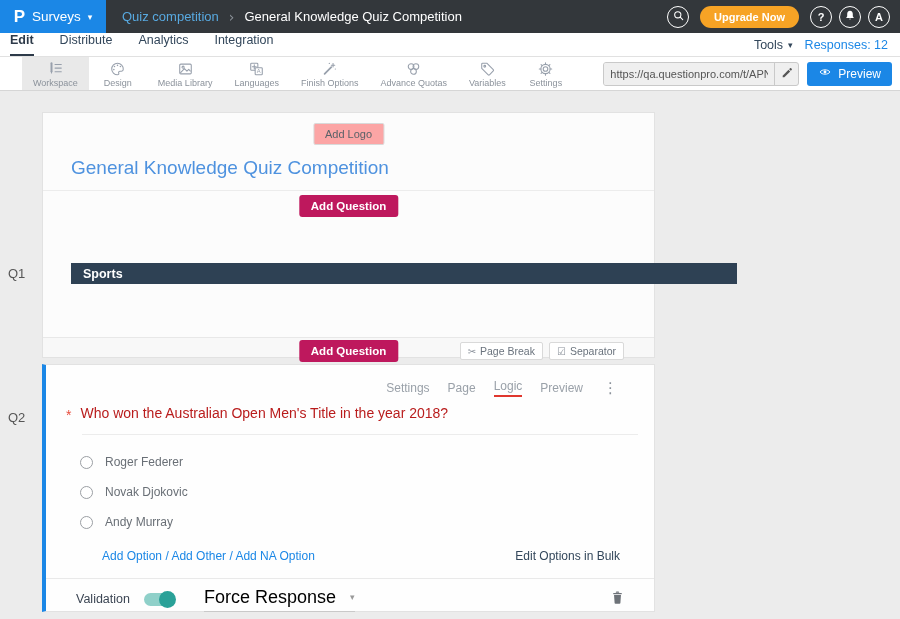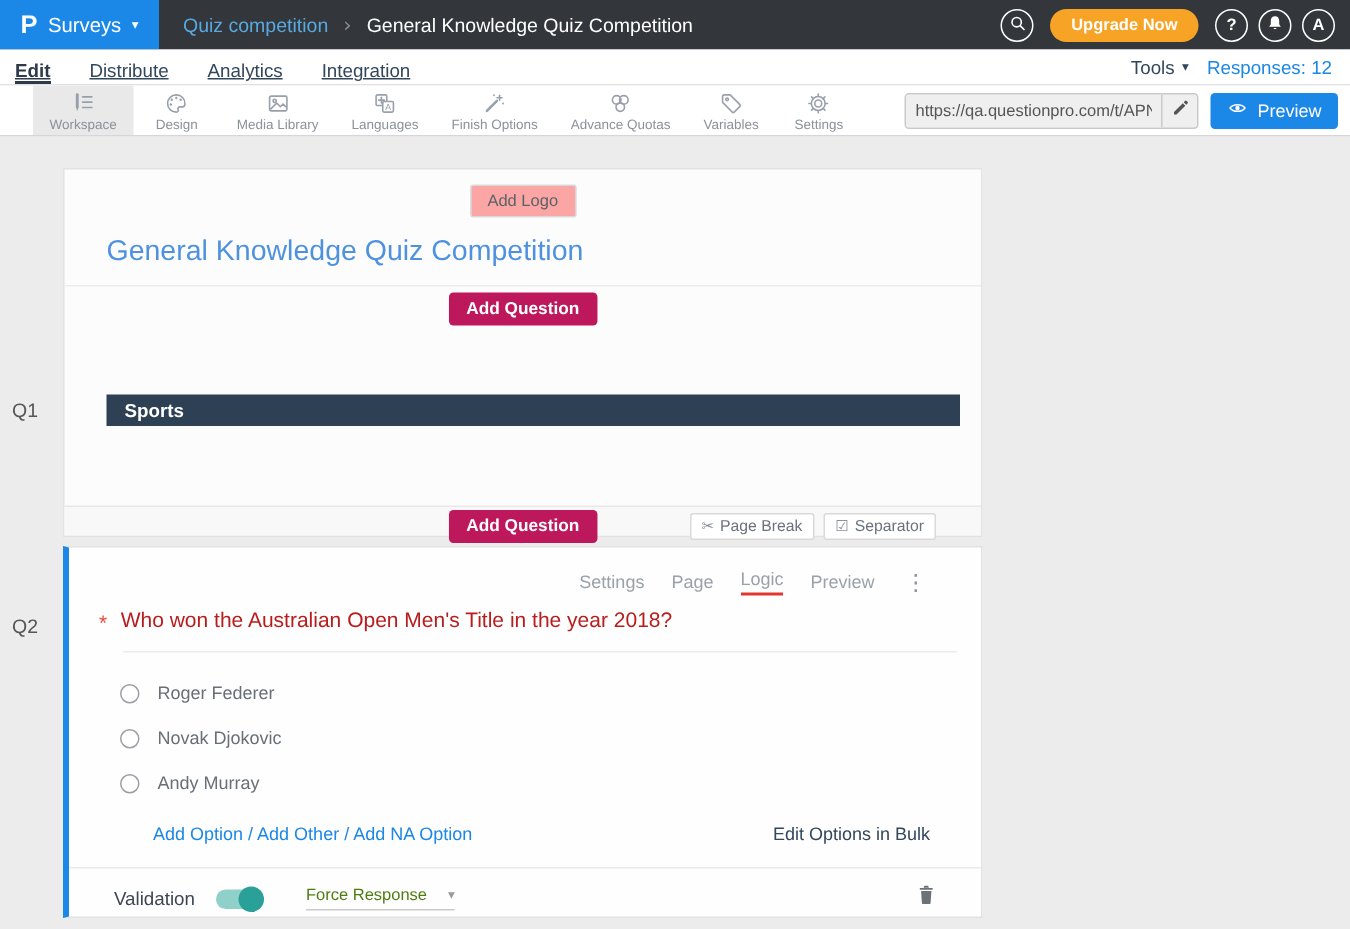--- a/index.html
+++ b/index.html
@@ -24,21 +24,21 @@
     display:flex; align-items:center; justify-content:center; color:#fff;
     font-size:11px; font-weight:700; cursor:pointer; }
   .upgrade { height:22px; border-radius:11px; background:#f7a325; color:#fff;
     font-size:11px; font-weight:700; display:flex; align-items:center;
     padding:0 14px; cursor:pointer; margin:0 4px; }
 
   
   .navbar { position:absolute; top:33px; left:0; width:900px; height:24px; background:#fff;
     border-bottom:1px solid #e1e1e1; display:flex; align-items:stretch; font-size:12.5px; }
   .tabs { display:flex; gap:26px; padding-left:10px; }
-  .tab { display:flex; align-items:flex-end; color:#33475b; cursor:pointer; border-bottom:2px solid transparent;text-decoration:underline; }
+  .tab { display:flex; align-items:flex-start; color:#33475b; cursor:pointer; border-bottom:2px solid transparent; }
   .tab.active { color:#2d3a49; font-weight:700; border-bottom-color:#2d3a49; }
   .nav-right { margin-left:auto; display:flex; align-items:center; gap:12px; padding-right:12px; }
   .tools { color:#33475b; cursor:pointer; display:flex; gap:5px; align-items:center; }
   .tools .glyph { font-size:9px; color:#33475b; }
   .responses { color:#1b87e6; }
 
   
   .toolbar { position:absolute; top:57px; left:0; width:900px; height:34px; background:#fff;
     border-bottom:1px solid #d6d6d6; display:flex; align-items:stretch; }
   .tb-items { display:flex; padding-left:22px; }
@@ -66,21 +66,21 @@
   .card2 { top:273px; height:248px; background:#fefefe; border-left:4px solid #1b87e6; }
 
   .add-logo { position:absolute; top:10px; left:50%; transform:translateX(-50%);
     background:#fca5a5; border:1px solid #d9d9d9; border-radius:2px; color:#5a6268;
     font-size:11px; padding:4px 11px; cursor:pointer; }
   .survey-title { position:absolute; top:44px; left:28px; font-size:19px; color:#4e92df; cursor:text; }
   .hr1 { position:absolute; top:77px; left:0; right:0; border-top:1px solid #ececec; }
   .add-q-btn { background:#be185d; color:#fff; font-size:11.5px; font-weight:700;
     border-radius:3px; padding:5px 12px; cursor:pointer; white-space:nowrap; }
   .add-q-mid { position:absolute; top:82px; left:50%; transform:translateX(-50%); }
-  .sports-bar { position:absolute; top:150px; left:28px; width:569px; height:21px;
+  .sports-bar { position:absolute; top:150px; left:28px; width:666px; height:21px;
     background:#2e4154; color:#fff; font-size:12.5px; font-weight:700;
     display:flex; align-items:center; padding-left:12px; cursor:text; }
   .hr2 { position:absolute; top:224px; left:0; right:0; border-top:1px solid #e8e8e8; }
   .card1-bottom { position:absolute; top:225px; left:0; right:0; bottom:0; background:#f8f8f8; }
   .add-q-bottom { position:absolute; top:2px; left:50%; transform:translateX(-50%); }
   .mini-btns { position:absolute; top:4px; right:30px; display:flex; gap:6px; }
   .mini-btn { background:#fff; border:1px solid #d9d9d9; border-radius:2px; color:#6a737d;
     font-size:10.5px; padding:2px 7px; display:flex; align-items:center; gap:4px; cursor:pointer; }
   .mini-btn .glyph { font-size:10px; color:#8b929b; }
 
@@ -103,21 +103,21 @@
   .hr3 { position:absolute; top:213px; left:0; right:0; border-top:1px solid #e9e9e9; }
   .validation-row { position:absolute; top:224px; left:30px; right:30px; height:20px;
     display:flex; align-items:center; }
   .validation-label { font-size:12.5px; color:#3c4654; }
   .toggle { width:30px; height:13px; border-radius:7px; background:#8fd0c9;
     margin-left:14px; position:relative; cursor:pointer; }
   .toggle-knob { position:absolute; right:-2px; top:-2px; width:17px; height:17px;
     border-radius:50%; background:#2aa198; }
   .force-resp { margin-left:30px; display:flex; align-items:center; gap:14px;
     border-bottom:1px solid #c9c9c9; padding-bottom:3px; cursor:pointer; }
-  .force-resp-label { font-size:11px; color:#4d7c0f; }
+  .force-resp-label { font-size:18px; color:#000000; }
   .force-resp .glyph { font-size:9px; color:#999; }
   .trash { margin-left:auto; cursor:pointer; display:flex; align-items:center; }
 </style>
 </head>
 <body>
 
 <div class="topbar">
   <div class="logo-box">
     <span class="logo-p">P</span>
     <span class="logo-product">Surveys</span>

